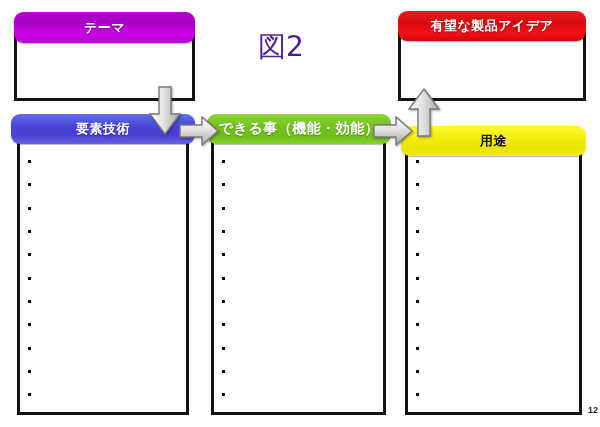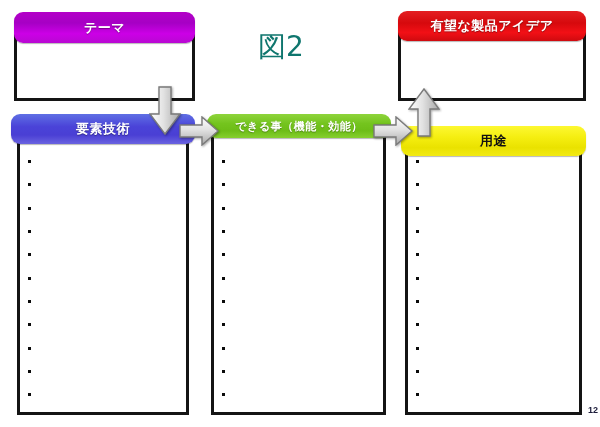--- a/index.html
+++ b/index.html
@@ -69,22 +69,22 @@
     color: #ffffff;
     text-shadow: 0 1px 1px rgba(0,0,0,0.35);
     background: linear-gradient(to bottom, #5f6fe4 0%, #4a43d8 42%, #4a3fd4 70%, #6a63e0 100%);
     text-align: right;
   }
 
   .pill-green {
     left: 207px;
     top: 114px;
     width: 184px;
-    height: 24px;
-    font-size: 11px;
+    height: 30px;
+    font-size: 14px;
     color: #ffffff;
     text-shadow: 0 1px 1px rgba(0,0,0,0.3);
     background: linear-gradient(to bottom, #8ed43c 0%, #74c41e 40%, #6dbd17 70%, #86cf2e 100%);
   }
 
   .pill-yellow {
     left: 401px;
     top: 126px;
     width: 185px;
     height: 30px;
@@ -159,21 +159,21 @@
     font-size: 10px;
     color: #1a1a1a;
   }
 
   
   .fig-title {
     position: absolute;
     left: 258px;
     top: 28px;
     font-size: 28px;
-    color: #0f766e;
+    color: #4c1d95;
     font-family: "DejaVu Sans", "Liberation Sans", sans-serif;
     letter-spacing: 0px;
     z-index: 7;
     white-space: nowrap;
   }
 
   
   .page-num {
     position: absolute;
     right: 2px;

